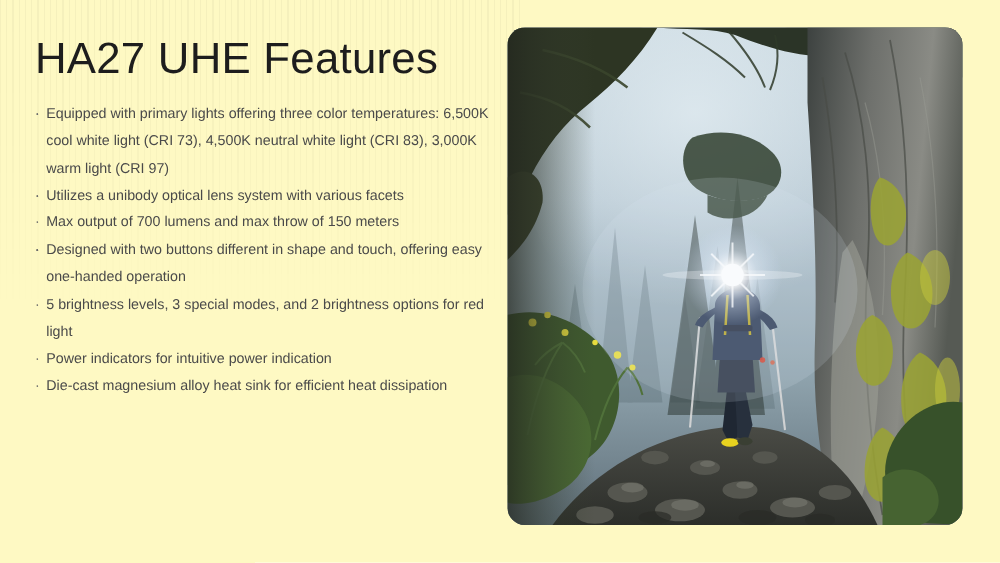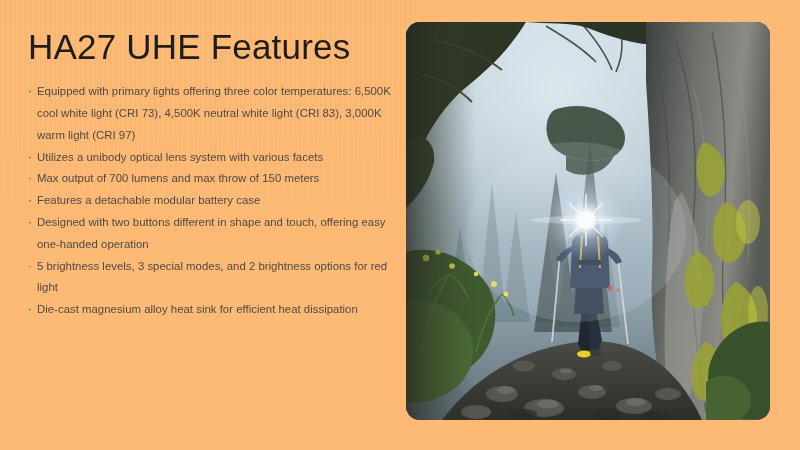--- a/index.html
+++ b/index.html
@@ -13,21 +13,21 @@
   body {
     font-family: "Liberation Sans", sans-serif;
     background: #ffffff;
     position: relative;
   }
 
   
   .slide {
     position: absolute;
     inset: 0;
-    background: #fdba74;
+    background: #fef9c3;
   }
   .texture {
     position: absolute;
     left: 0; top: 0;
     width: 420px; height: 250px;
     background-image: repeating-linear-gradient(
       90deg,
       rgba(0,0,0,0.035) 0px,
       rgba(0,0,0,0.035) 1px,
       rgba(0,0,0,0.0) 1px,
@@ -119,35 +119,35 @@
       </li>
       <li class="bullet">
         <span class="dot">·</span>
         <span>Max output of 700 lumens and max throw of 150 meters</span>
       </li>
       <li class="bullet">
         <span class="dot">·</span>
       </li>
       <li class="bullet">
         <span class="dot">·</span>
-        <span>Features a detachable modular battery case</span>
       </li>
       <li class="bullet">
         <span class="dot">·</span>
       </li>
       <li class="bullet">
         <span class="dot">·</span>
         <span>Designed with two buttons different in shape and touch, offering easy one-handed operation</span>
       </li>
       <li class="bullet">
         <span class="dot">·</span>
         <span>5 brightness levels, 3 special modes, and 2 brightness options for red light</span>
       </li>
       <li class="bullet">
         <span class="dot">·</span>
+        <span>Power indicators for intuitive power indication</span>
       </li>
       <li class="bullet">
         <span class="dot">·</span>
         <span>Die-cast magnesium alloy heat sink for efficient heat dissipation</span>
       </li>
 
     </ul>
   </div>
 
   <div class="photo">

